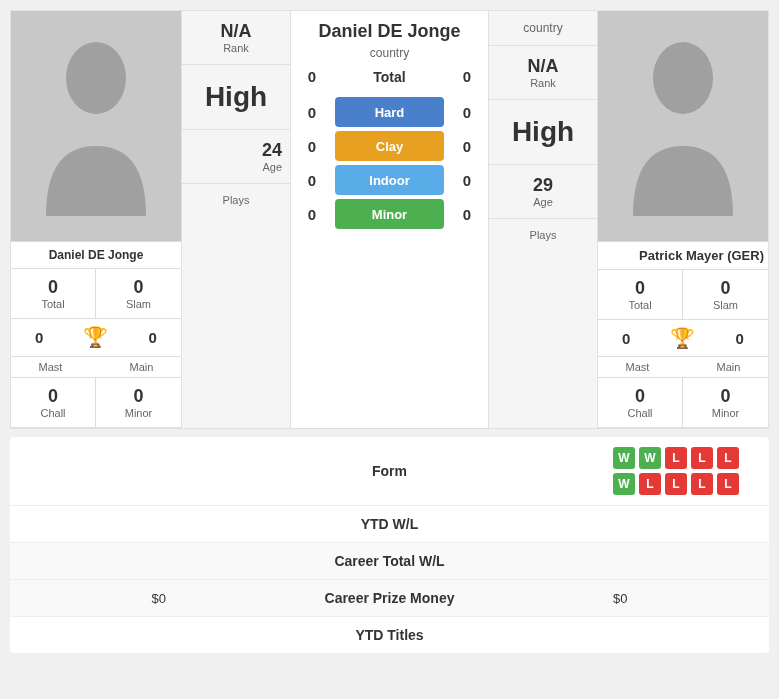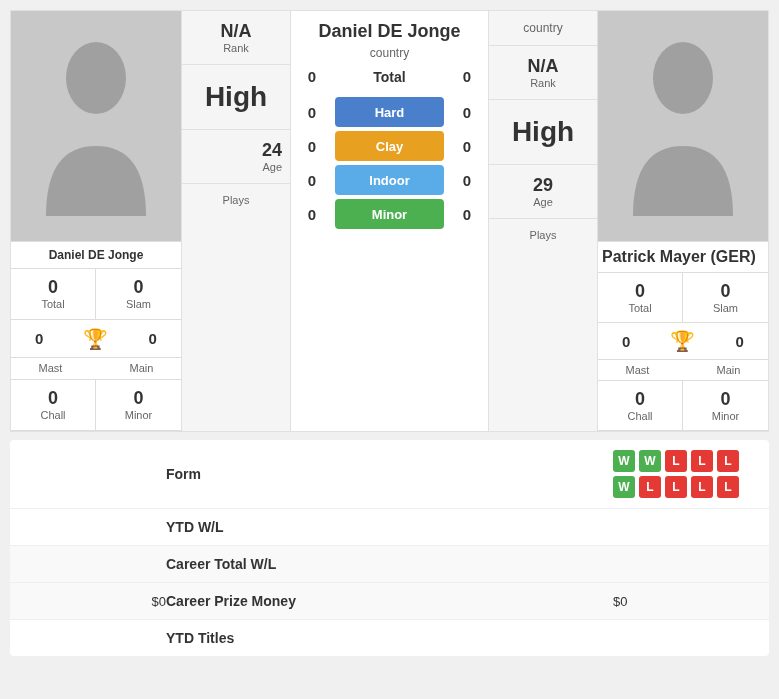--- a/index.html
+++ b/index.html
@@ -122,21 +122,21 @@
       padding: 10px 16px;
       border-bottom: 1px solid #eee;
     }
 
     .bottom-row:last-child {
       border-bottom: none;
     }
 
     .bottom-row-label {
       flex: 1;
-      text-align: left;
+      text-align: center;
       font-weight: bold;
       font-size: 14px;
     }
 
     .bottom-row-left {
       width: 140px;
       text-align: right;
       font-size: 13px;
     }
 
@@ -307,21 +307,21 @@
       </div>
     </div>
 
     <div style="display:flex;flex-direction:column;flex-shrink:0;">
       <div class="player-photo" style="width:170px;height:230px;background:#c8c8c8;">
         <svg class="silhouette-svg" viewBox="0 0 120 180">
           <ellipse cx="60" cy="42" rx="30" ry="36" fill="#a0a0a0"></ellipse>
           <path d="M10,180 Q10,110 60,110 Q110,110 110,180 Z" fill="#a0a0a0"></path>
         </svg>
       </div>
-      <div style="background:#fff;text-align:left;padding:6px 4px;font-weight:bold;font-size:16px;border-top:1px solid #ddd;">Patrick Mayer (GER)</div>
+      <div style="background:#fff;text-align:right;padding:6px 4px;font-weight:bold;font-size:13px;border-top:1px solid #ddd;">Patrick Mayer (GER)</div>
 
       <div style="display:grid;grid-template-columns:1fr 1fr;border-top:1px solid #ddd;flex:1;">
         <div class="stat-cell">
           <span class="stat-value">0</span>
           <span class="stat-label">Total</span>
         </div>
         <div class="stat-cell" style="border-right:none;">
           <span class="stat-value">0</span>
           <span class="stat-label">Slam</span>
         </div>

